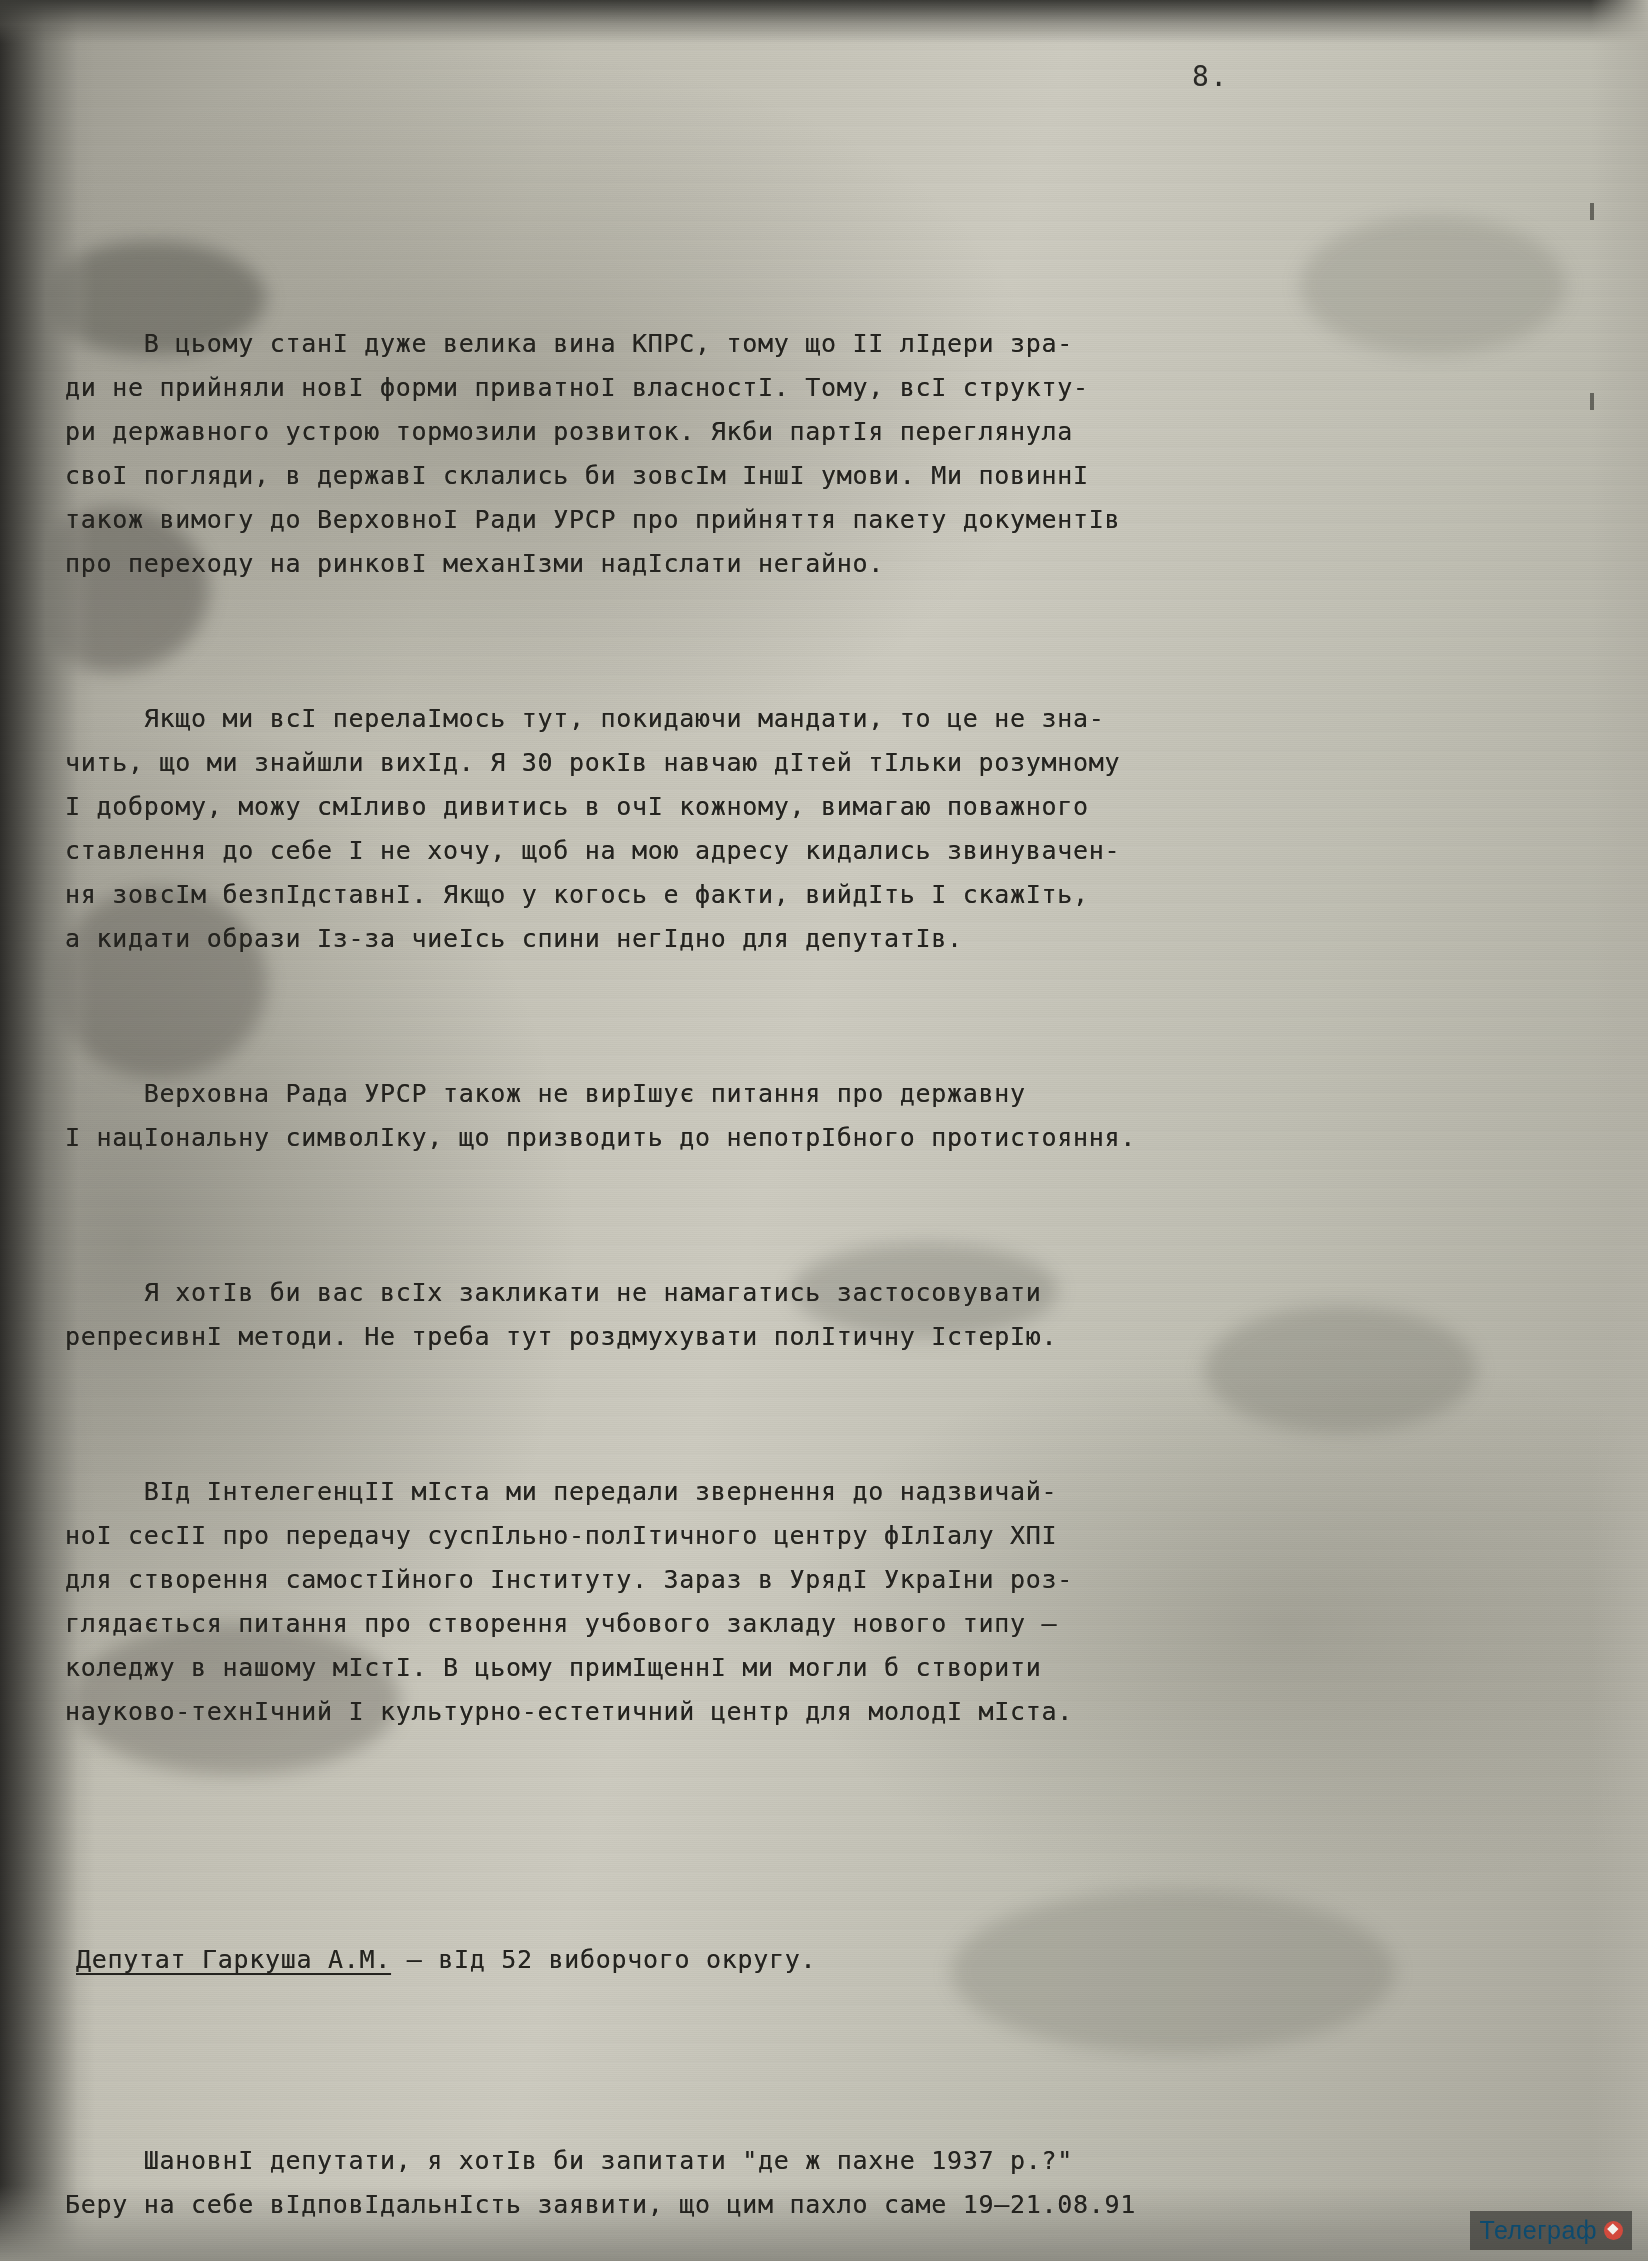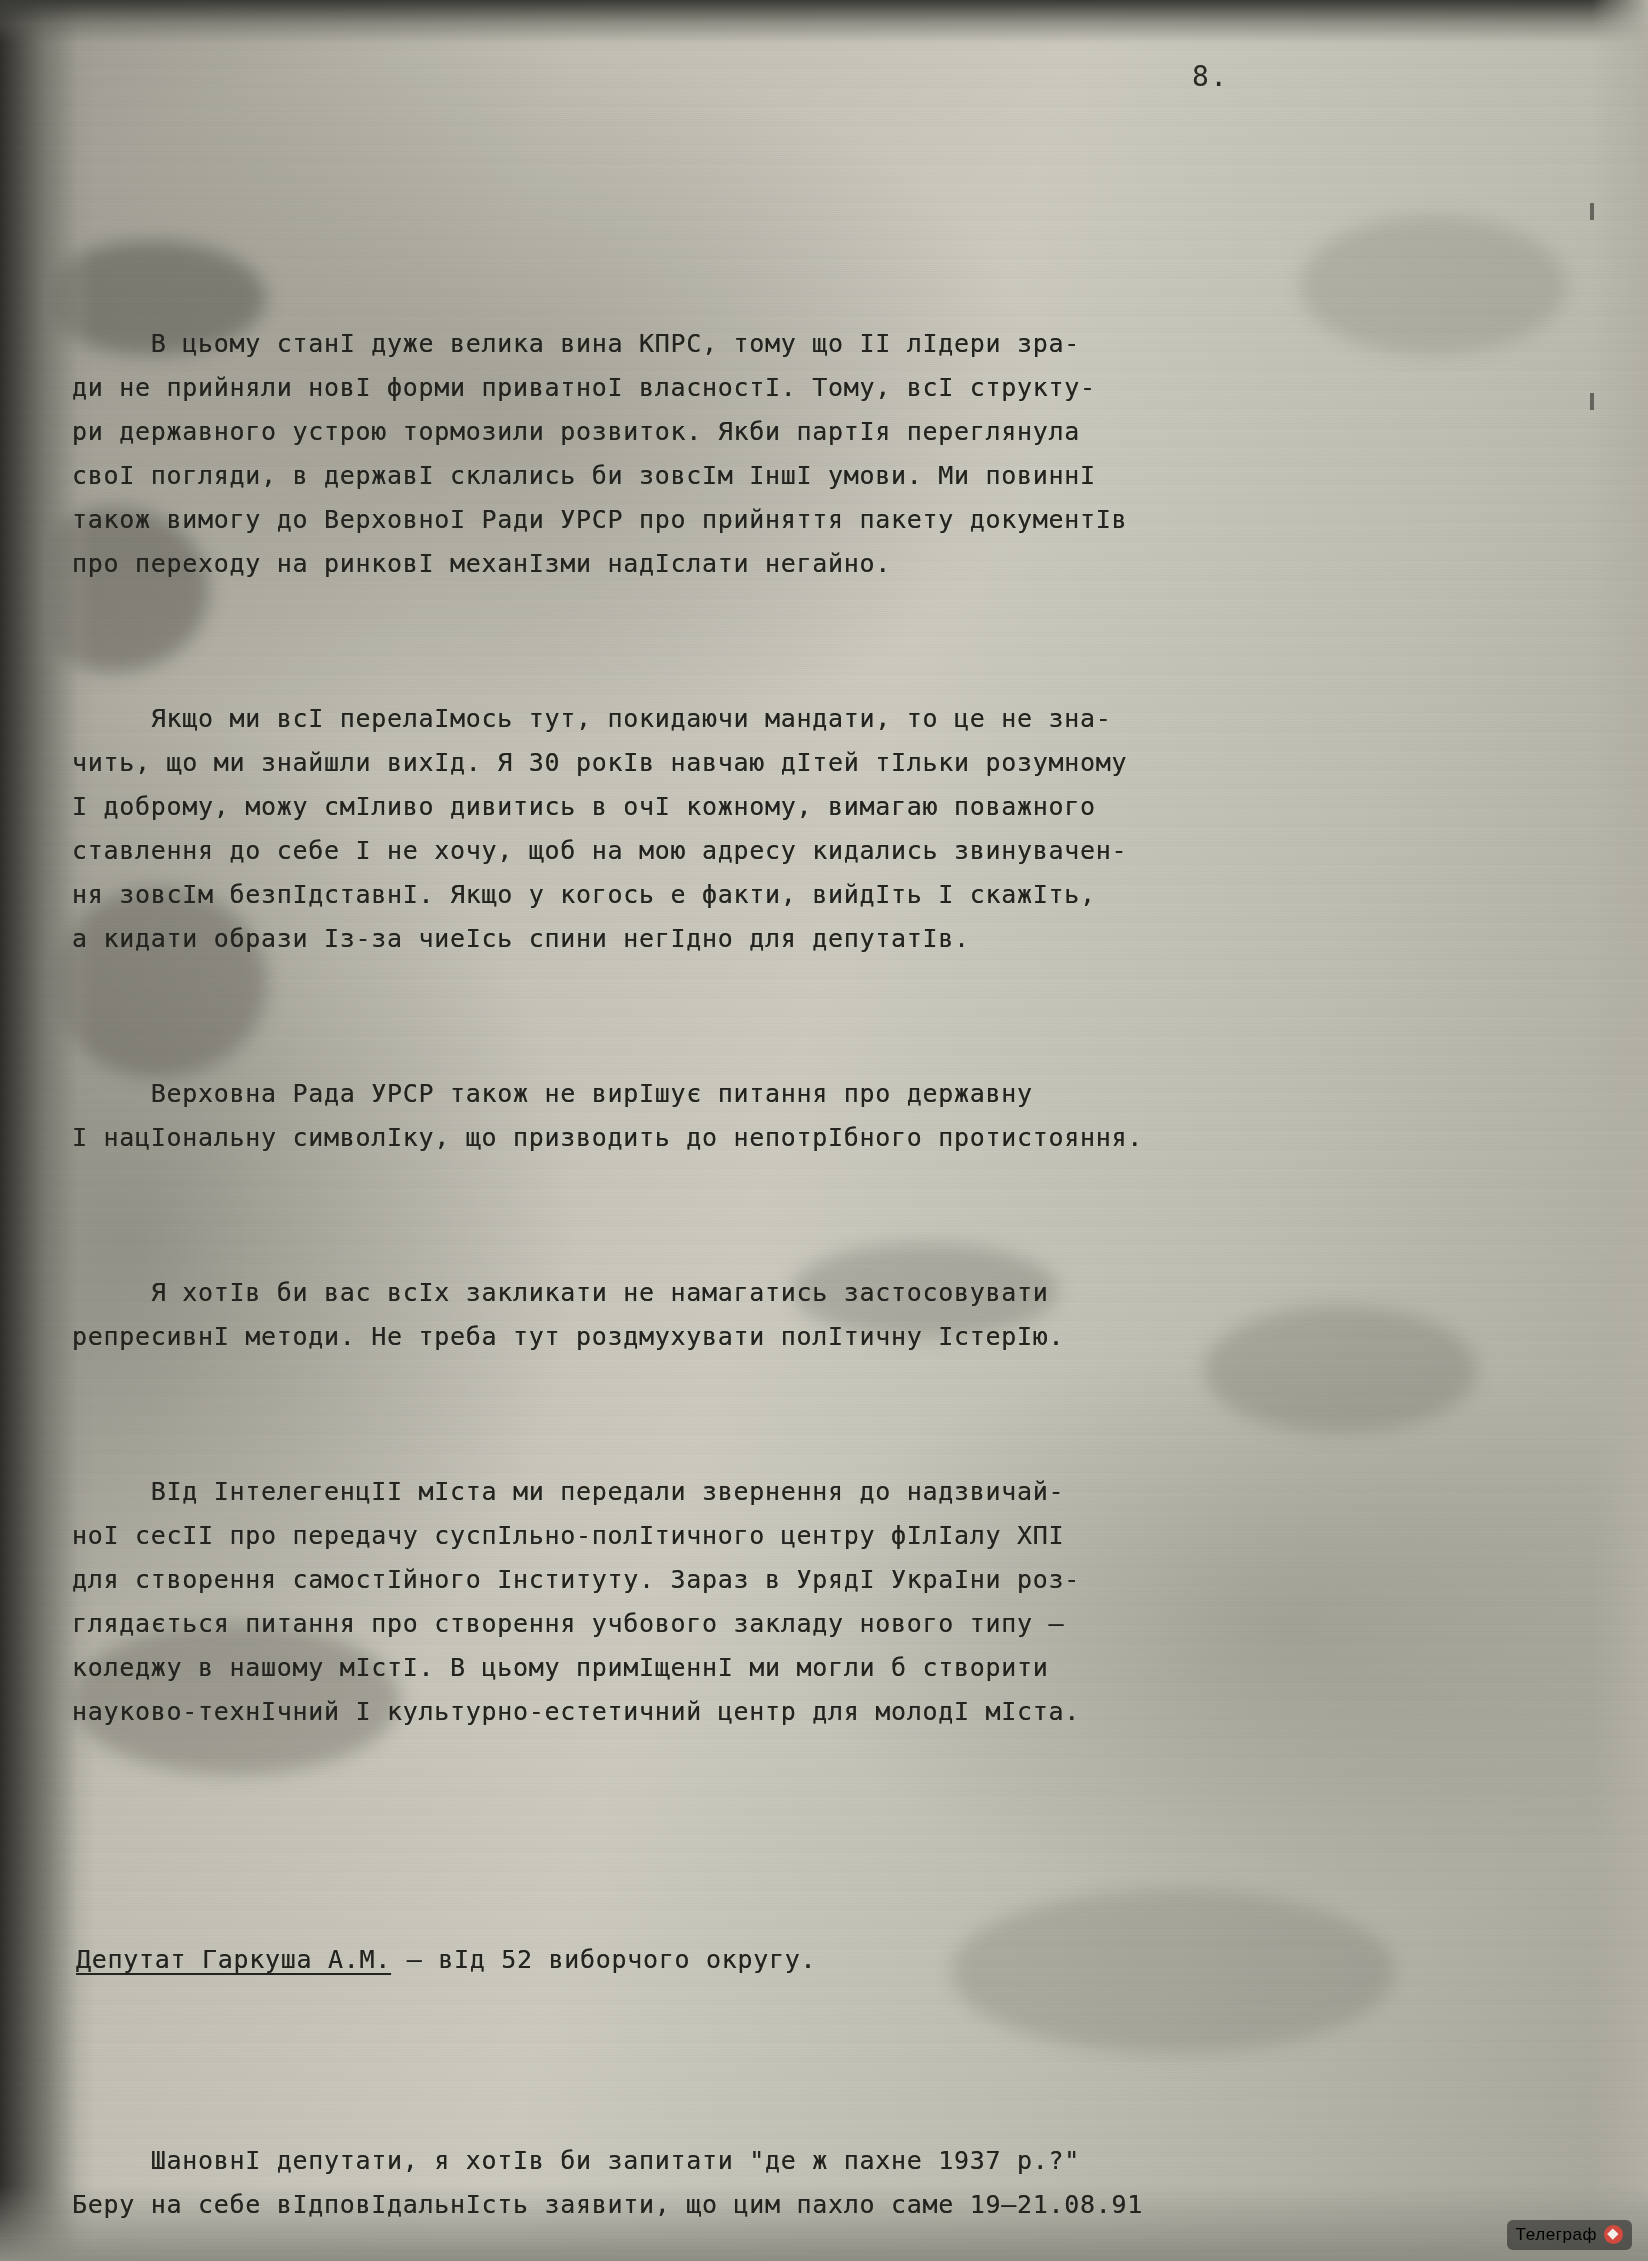--- a/index.html
+++ b/index.html
@@ -86,21 +86,21 @@
     top: 190px;
     width: 1547px;
     color: #24231f;
     font-size: 25px;
     line-height: 44px;
     letter-spacing: 0.7px;
     white-space: pre-wrap;
     text-shadow: 0 0 0.6px rgba(20,20,18,0.55);
   }
   .para {
-    margin: 0 0 23px 12px;
+    margin: 0 0 23px 5px;
     white-space: pre-wrap;
   }
   .speaker {
     margin: 49px 0 25px 16px;
     white-space: pre-wrap;
   }
   .speaker .uline {
     text-decoration: underline;
     text-underline-offset: 5px;
   }
@@ -117,25 +117,25 @@
   
   .watermark {
     position: absolute;
     right: 16.5px;
     bottom: 11.4px;
     display: flex;
     align-items: center;
     gap: 6.3px;
     padding: 5px 9px;
     background: rgba(30,30,28,0.55);
-    color: #000000;
+    color: #0c4a6e;
     font-family: "Liberation Sans", sans-serif;
-    font-size: 17px;
+    font-size: 25px;
     letter-spacing: 0.6px;
-    border-radius: 6px;
+    border-radius: 0;
   }
   .watermark .mark {
     display: inline-block;
     width: 19px;
     height: 19px;
     background: #d24a3d;
     border-radius: 50%;
     position: relative;
   }
   .watermark .mark::after {

